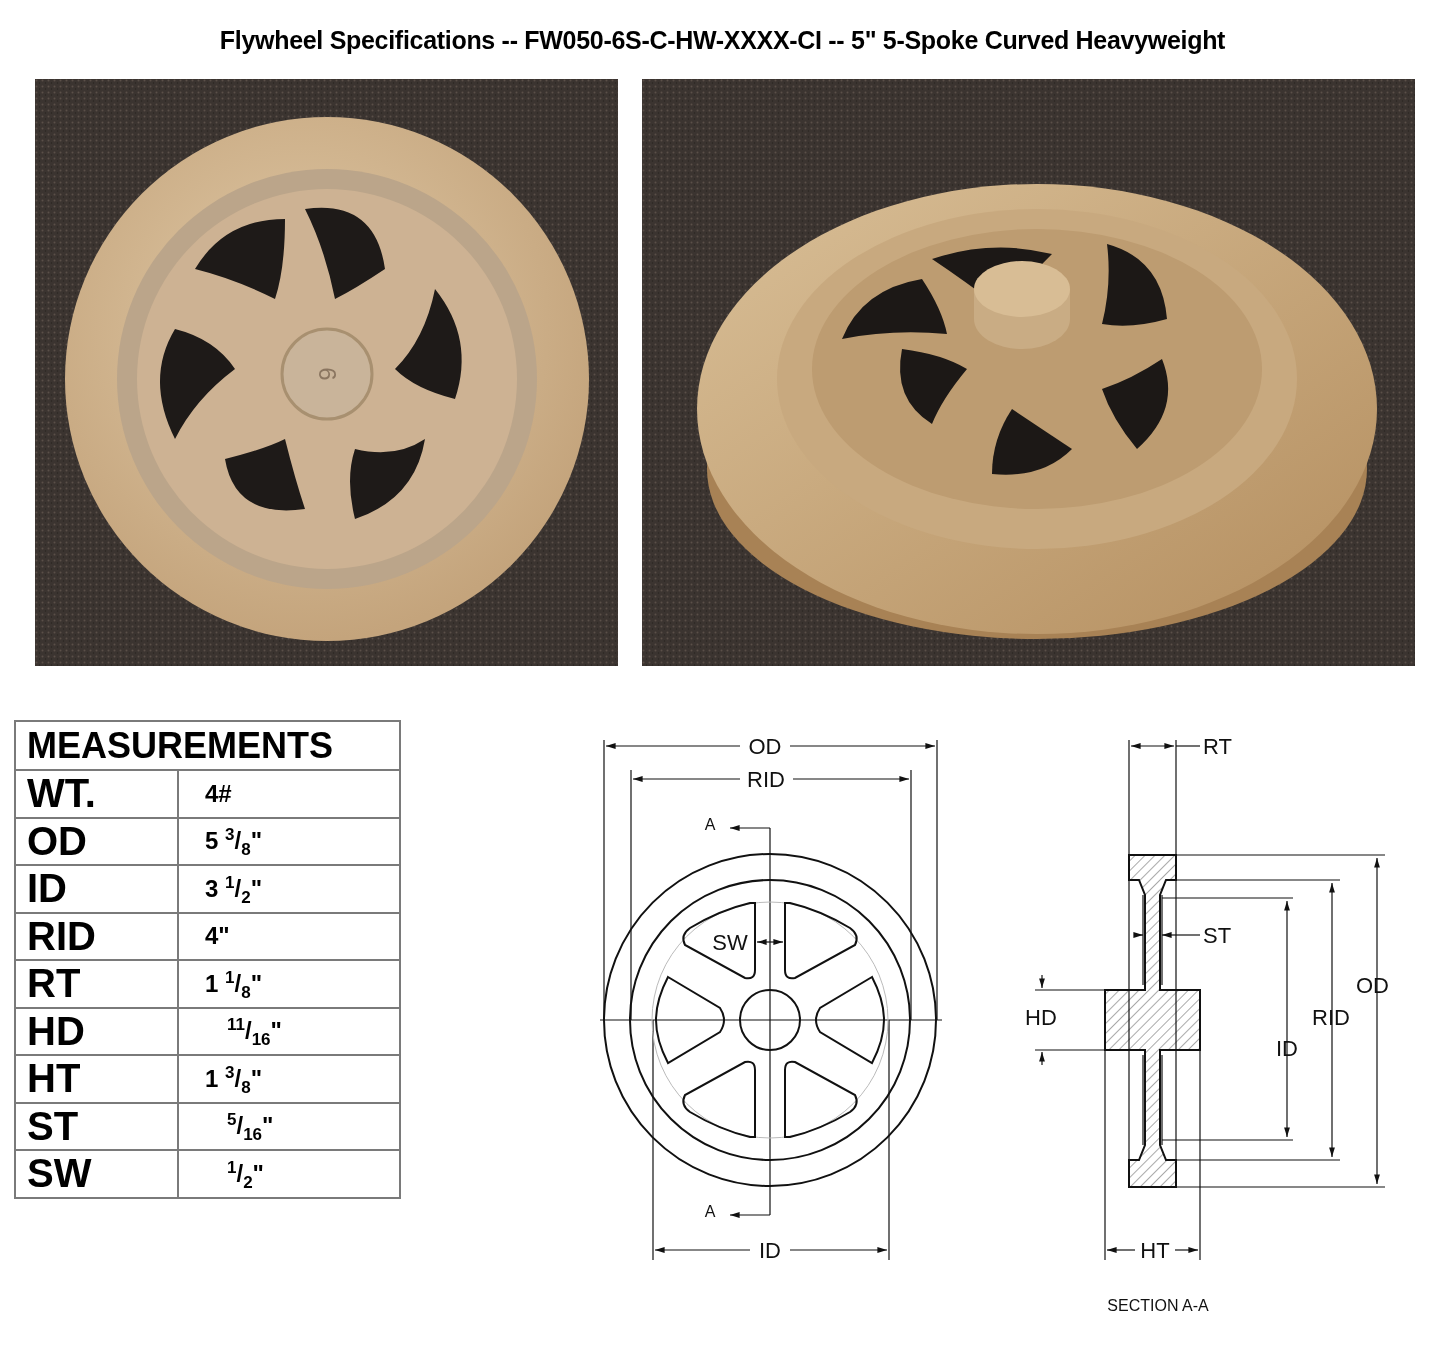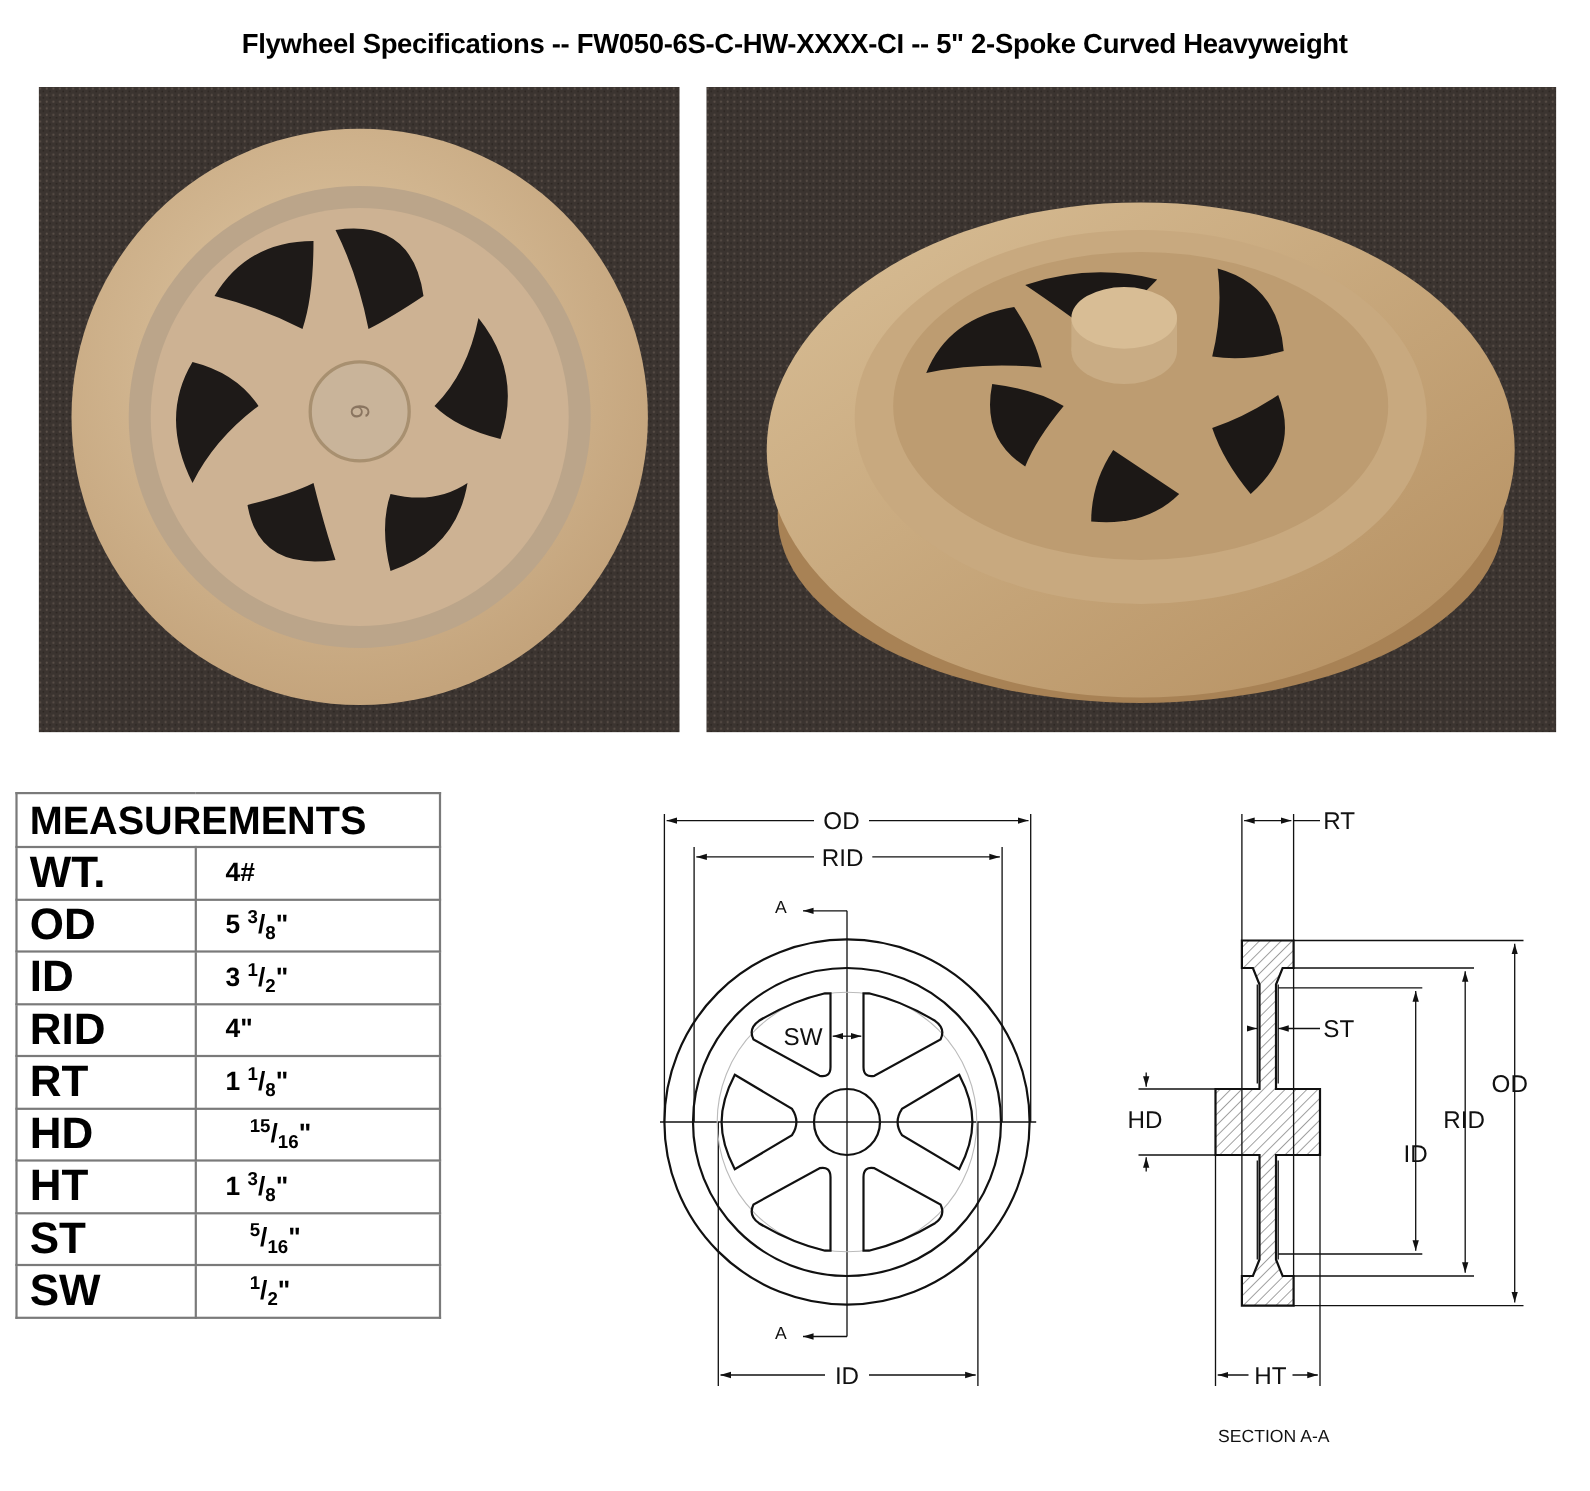--- a/index.html
+++ b/index.html
@@ -16,21 +16,21 @@
   table.meas td.v { width:172px; font-size:24px; font-weight:bold; padding-left:26px; }
   table.meas td.v.indent { padding-left:48px; }
   sup, sub { font-size:17px; line-height:0; }
   .diagram { position:absolute; }
   .lbl { font-family:"Liberation Sans", sans-serif; font-size:22px; fill:#111; font-weight:normal; }
   .lbl-sm { font-family:"Liberation Sans", sans-serif; font-size:16px; fill:#111; }
 </style>
 </head>
 <body>
 
-<div class="title">Flywheel Specifications -- FW050-6S-C-HW-XXXX-CI -- 5" 2-Spoke Curved Heavyweight</div>
+<div class="title">Flywheel Specifications -- FW050-6S-C-HW-XXXX-CI -- 5" 5-Spoke Curved Heavyweight</div>
 
 <div class="photo" id="photo-left">
   <svg width="583" height="587" viewBox="0 0 583 587">
     <defs>
       <pattern id="carpet" width="6" height="6" patternUnits="userSpaceOnUse">
         <rect width="6" height="6" fill="#3b3430"></rect>
         <circle cx="1.5" cy="1.5" r="1" fill="#5a4f48"></circle>
         <circle cx="4.5" cy="4" r="0.8" fill="#2a2420"></circle>
       </pattern>
       <radialGradient id="castL" cx="45%" cy="40%" r="60%">
@@ -102,21 +102,21 @@
   <tr>
     <td class="k">RID</td>
     <td class="v"><span>4"</span></td>
   </tr>
   <tr>
     <td class="k">RT</td>
     <td class="v"><span>1 </span><sup>1</sup>/<sub>8</sub><span>"</span></td>
   </tr>
   <tr>
     <td class="k">HD</td>
-    <td class="v indent"><sup>15</sup>/<sub>16</sub><span>"</span></td>
+    <td class="v indent"><sup>11</sup>/<sub>16</sub><span>"</span></td>
   </tr>
   <tr>
     <td class="k">HT</td>
     <td class="v"><span>1 </span><sup>3</sup>/<sub>8</sub><span>"</span></td>
   </tr>
   <tr>
     <td class="k">ST</td>
     <td class="v indent"><sup>5</sup>/<sub>16</sub><span>"</span></td>
   </tr>
   <tr>

